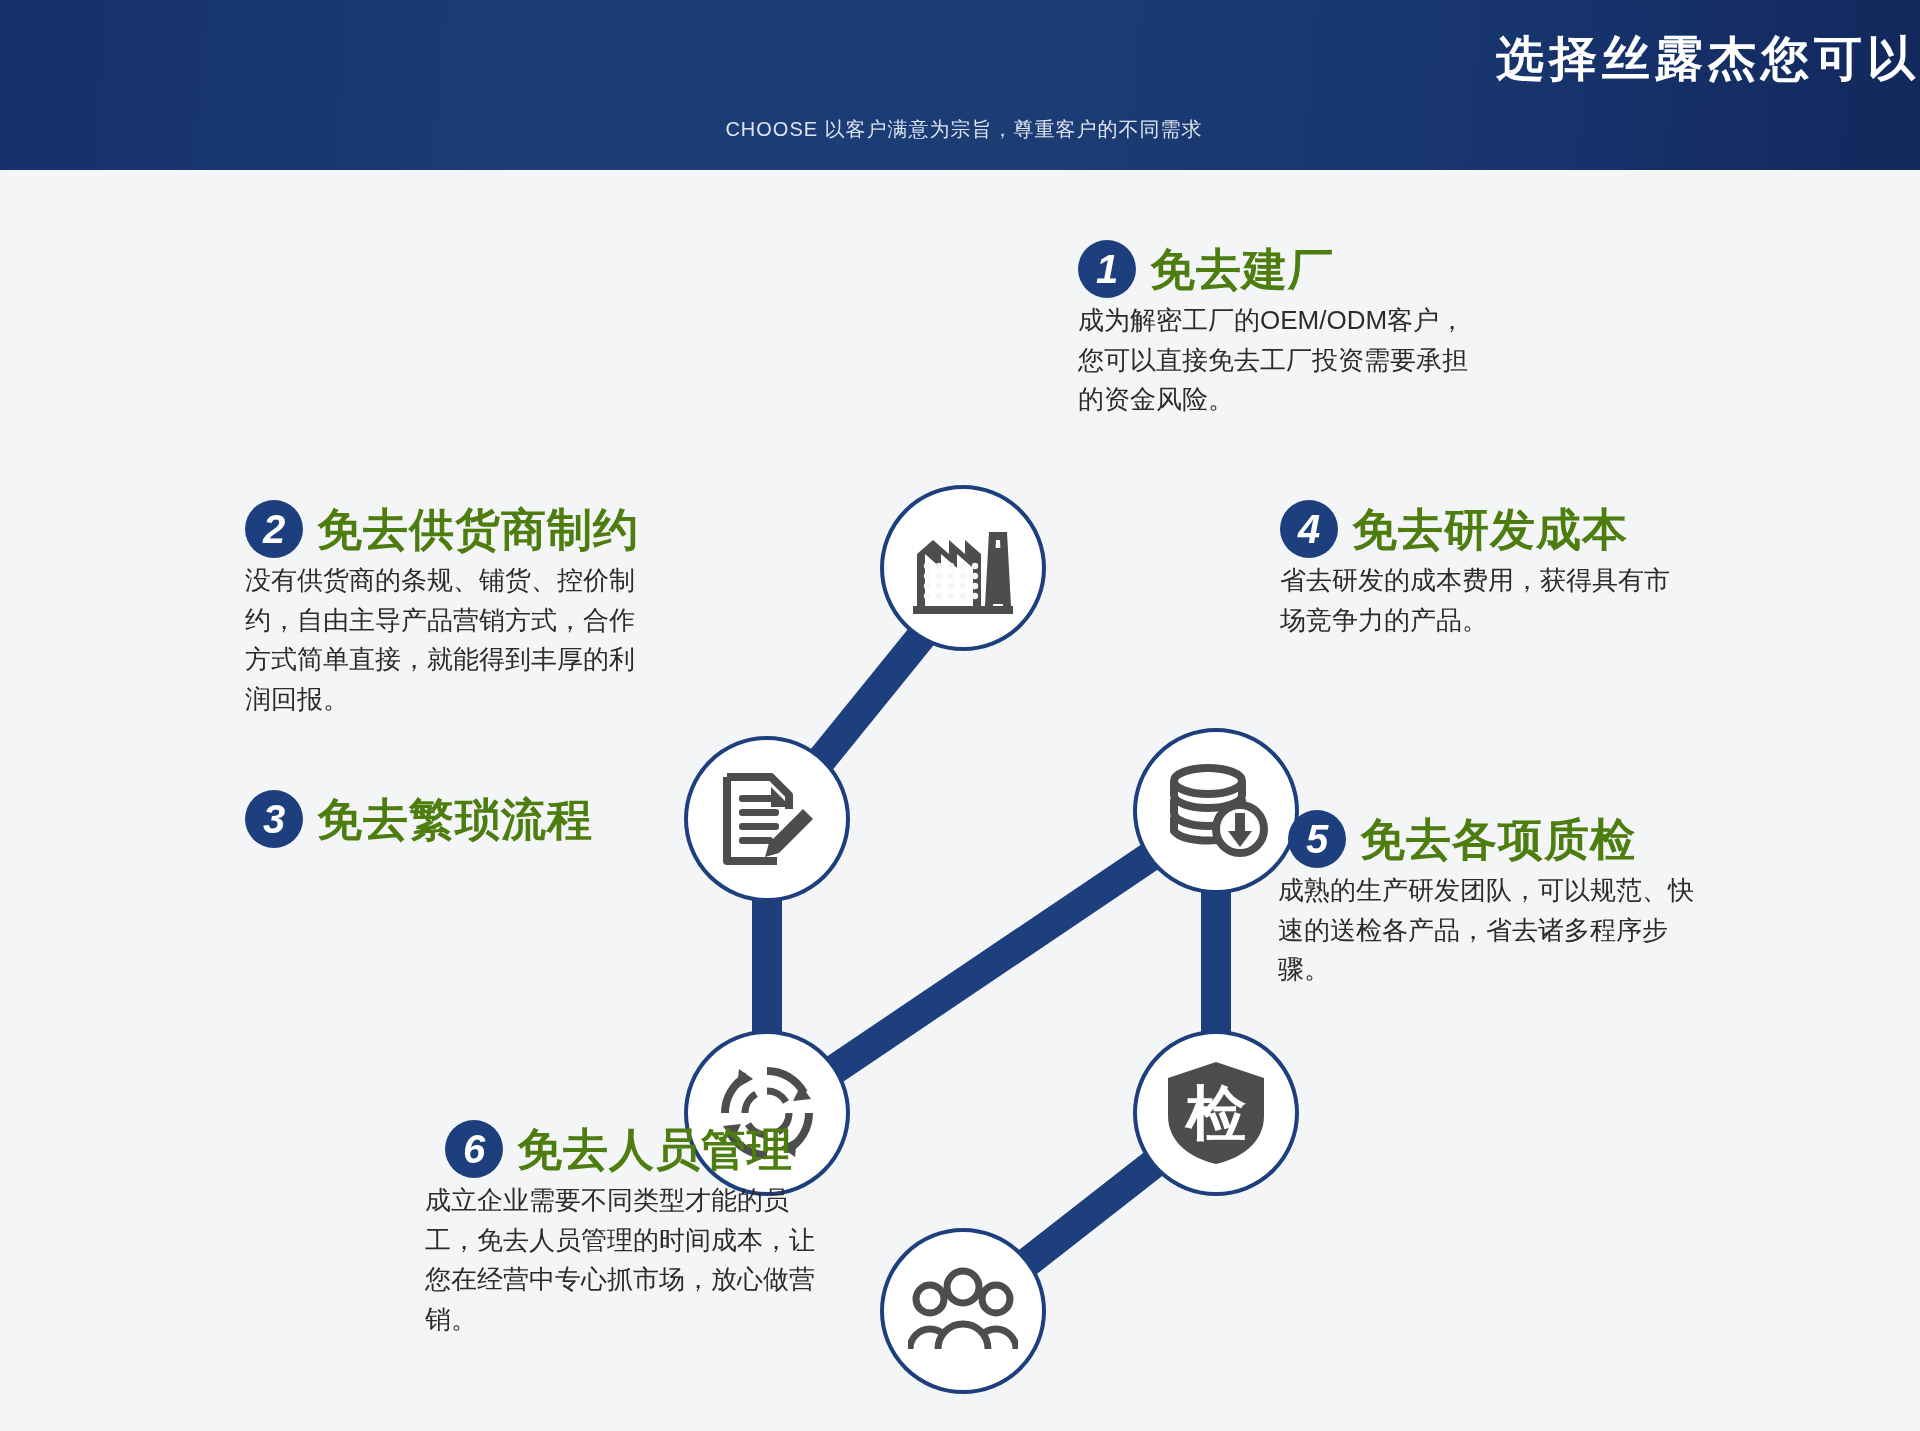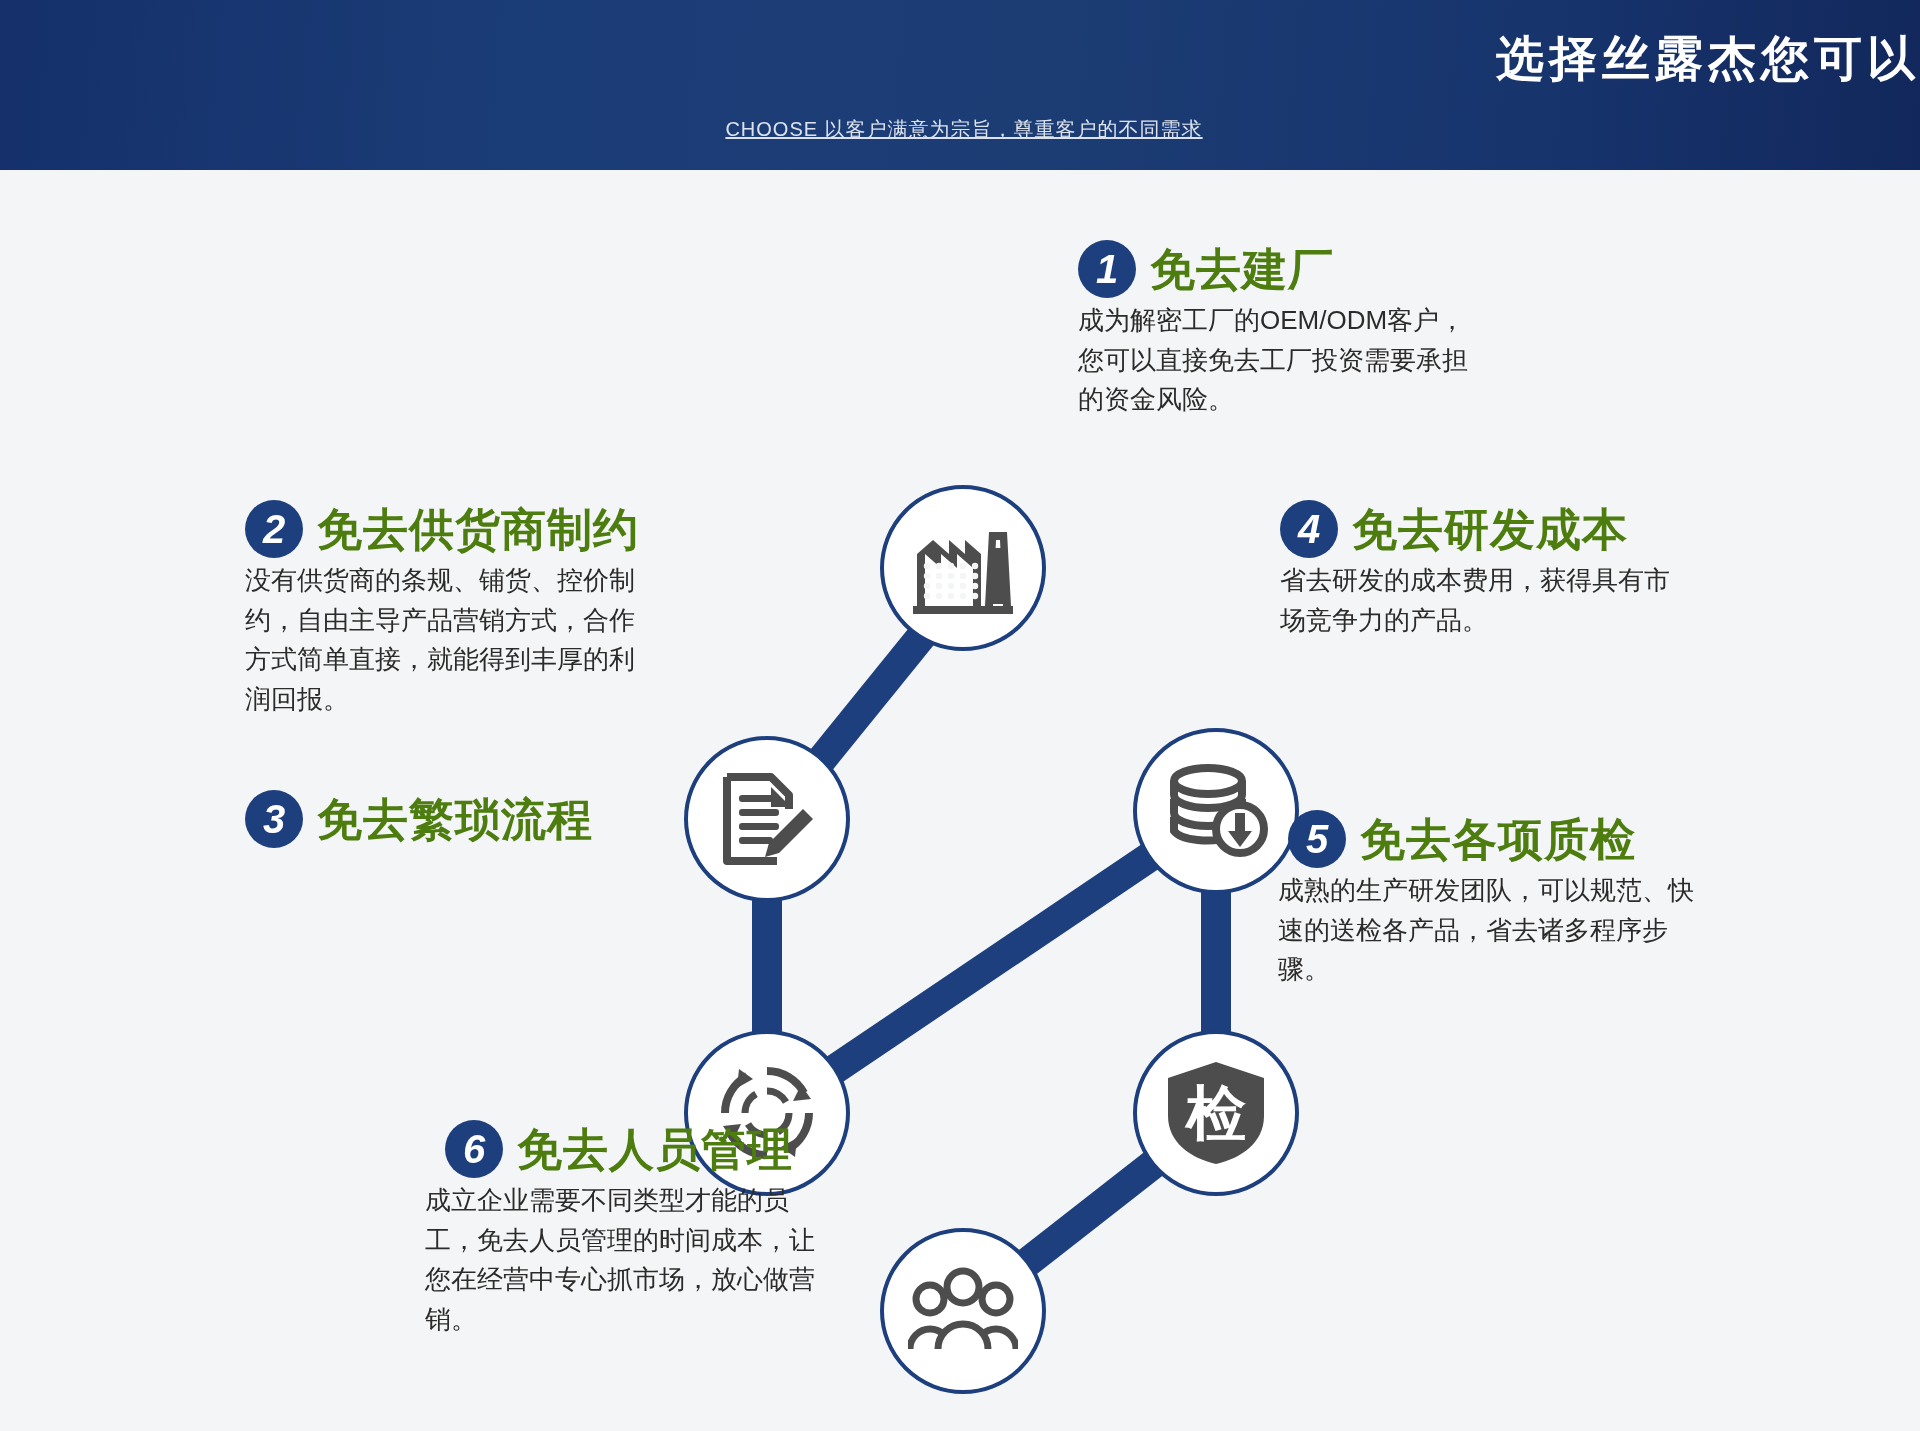--- a/index.html
+++ b/index.html
@@ -41,21 +41,20 @@
   }
   #banner-sub {
     position: absolute;
     left: 8px; right: 0;
     top: 116px;
     text-align: center;
     color: #dde3ee;
     font-size: 20px;
     letter-spacing: 1px;
     white-space: nowrap;
-    text-decoration: underline;
   }
 
   
   #connectors {
     position: absolute;
     left: 0; top: 170px;
     width: 1920px;
     height: 1261px;
   }
   .bar {

